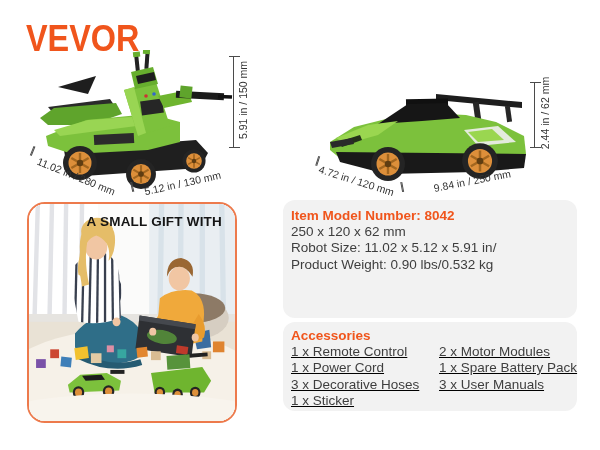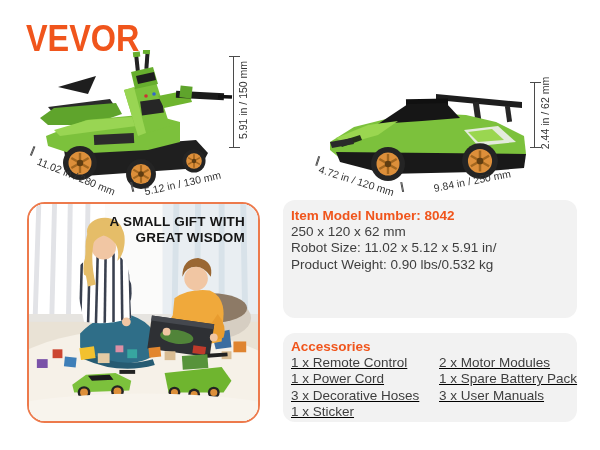--- a/index.html
+++ b/index.html
@@ -37,37 +37,37 @@
     content:"";position:absolute;left:-5px;width:11px;height:1px;background:var(--dim-line);
   }
   .vline::before{top:0;}
   .vline::after{bottom:0;}
   .vtext{
     position:absolute;width:110px;text-align:center;font-size:10.5px;color:#333;
     transform:rotate(-90deg);white-space:nowrap;
   }
   
   .photo-panel{
-    position:absolute;left:27px;top:202px;width:233px;height:221px;
+    position:absolute;left:27px;top:202px;width:210px;height:221px;
     border:2px solid var(--photo-border);border-radius:18px;overflow:hidden;
     box-sizing:border-box;background:#f3f2f0;
   }
   .photo-panel svg{position:absolute;inset:0;width:100%;height:100%;}
   .photo-caption{
     position:absolute;top:10px;right:13px;z-index:2;text-align:right;
     font-weight:700;font-size:13.5px;line-height:15.5px;color:#151515;letter-spacing:.2px;
   }
   .photo-caption span{display:block;}
   
   .panel{
     position:absolute;left:283px;width:294px;background:var(--panel-bg);
     border-radius:12px;box-sizing:border-box;padding:7px 8px 0 8px;
   }
   .panel-specs{top:200px;height:118px;}
-  .panel-acc{top:333px;height:89px;padding-top:5px;}
+  .panel-acc{top:322px;height:89px;padding-top:5px;}
   .panel-title{color:var(--brand-orange);font-weight:700;font-size:13.5px;line-height:17px;}
   .spec-line{font-size:13.5px;line-height:16.4px;color:var(--body-text);}
   .acc-grid{display:grid;grid-template-columns:148px auto;text-decoration:underline;}
   .acc-item{font-size:13.5px;line-height:16.3px;color:var(--body-text);white-space:nowrap;}
 </style>
 </head>
 <body>
 
 <div id="stage">
 
@@ -268,21 +268,20 @@
           <circle cx="14" cy="32" r="3.6" fill="#DD8F3A"></circle>
         <circle cx="34" cy="34" r="6" fill="#242424"></circle>
           <circle cx="34" cy="34" r="3.6" fill="#DD8F3A"></circle>
         <circle cx="54" cy="32" r="6" fill="#242424"></circle>
           <circle cx="54" cy="32" r="3.6" fill="#DD8F3A"></circle>
       </g>
       <ellipse cx="116" cy="215" rx="150" ry="22" fill="#f8f4ed"></ellipse>
     </svg>
     <div class="photo-caption">
       <span>A SMALL GIFT WITH</span>
-      <span>GREAT WISDOM</span>
     </div>
   </div>
 
   <div class="panel panel-specs">
     <div class="panel-title">Item Model Number: 8042</div>
     <div class="spec-line">250 x 120 x 62 mm</div>
     <div class="spec-line">Robot Size: 11.02 x 5.12 x 5.91 in/</div>
     <div class="spec-line">Product Weight: 0.90 lbs/0.532 kg</div>
   </div>
 

